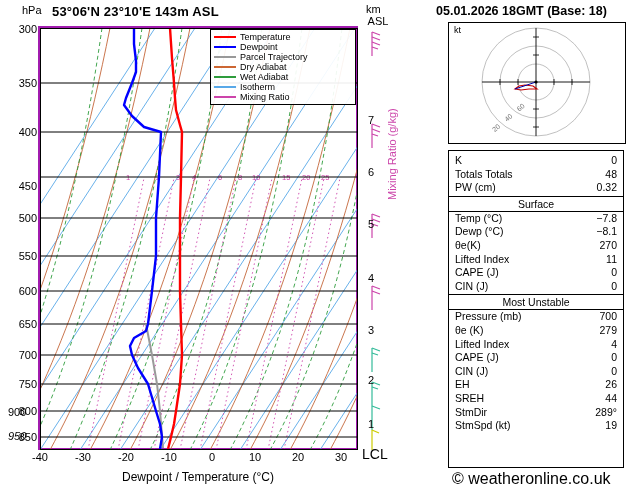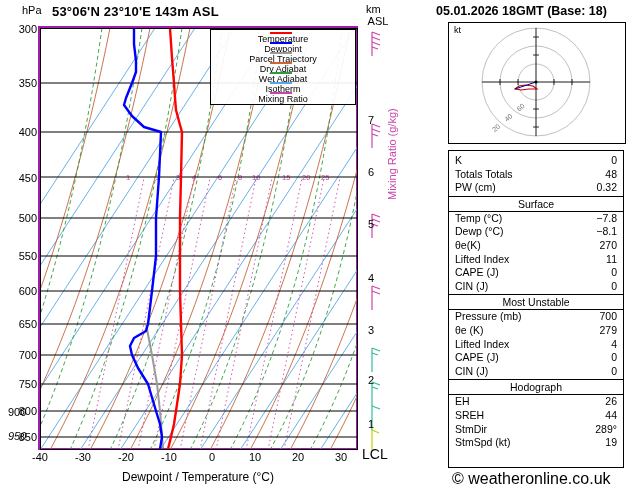--- a/index.html
+++ b/index.html
@@ -11,21 +11,21 @@
   #station-title{left:52px;top:4px;font-size:13px;color:#000;font-weight:bold;letter-spacing:0.2px;}
   #km-label{left:366px;top:3px;font-size:11px;color:#000;text-align:left;width:24px;}
   #asl-label{left:364px;top:15px;font-size:11px;color:#000;text-align:center;width:28px;}
   #plot{left:38px;top:26px;width:320px;height:424px;border:2px solid #a21caf;box-sizing:border-box;background:#fff;}
   #plot svg{display:block;}
   .ylab{position:absolute;right:100%;margin-right:3px;font-size:11px;color:#000;transform:translateY(-50%);white-space:nowrap;}
   .xlab{position:absolute;top:100%;margin-top:3px;font-size:11px;color:#000;transform:translateX(-50%);white-space:nowrap;}
   #xaxis-title{left:198px;top:470px;font-size:12px;color:#000;transform:translateX(-50%);}
   
   #legend{left:210px;top:29px;width:146px;border:1px solid #000;background:rgba(255,255,255,0.92);padding:2px 3px;box-sizing:border-box;}
-  .lgrow{display:flex;align-items:center;height:10px;margin:0;flex-direction:column;}
+  .lgrow{display:flex;align-items:center;height:10px;margin:0;}
   .lgline{width:22px;height:0;border-top-width:2px;border-top-style:solid;margin-right:4px;}
   .lgtxt{font-size:9px;color:#000;line-height:10px;}
   
   #mr-label{left:386px;top:200px;font-size:11px;color:#cc44aa;transform:rotate(-90deg);transform-origin:left top;white-space:nowrap;}
   
   .kmtick{position:absolute;font-size:11px;color:#000;transform:translateY(-50%);}
   #lcl-label{left:362px;top:446px;font-size:14px;color:#000;}
   #date-title{left:436px;top:4px;font-size:12.5px;font-weight:bold;color:#000;}
   #hodo-box{left:448px;top:22px;width:176px;height:120px;border:1px solid #000;background:#fff;}
   #kt-label{left:454px;top:25px;font-size:9px;color:#000;}
@@ -139,21 +139,21 @@
         <path d="M 120 421 L 122 409 L 120 396 L 116 383 L 108 356 L 98 340 L 92 327 L 90 318 L 94 310 L 106 303 L 108 296 L 112 263 L 116 228 L 116 190 L 119 149 L 121 104 L 104 99 L 92 88 L 84 77 L 86 70 L 92 55 L 96 44 L 96 33 L 94 16 L 94 0" stroke="#0000ff" stroke-width="2.4" fill="none" stroke-linejoin="round"></path>
 
         <path d="M 128 421 L 131 409 L 134 396 L 136 383 L 140 356 L 142 327 L 141 296 L 140 263 L 140 228 L 140 190 L 141 149 L 142 104 L 140 97 L 136 82 L 135 70 L 134 55 L 132 30 L 130 0" stroke="#ff0000" stroke-width="2.4" fill="none" stroke-linejoin="round"></path>
       </g>
       <rect x="0.5" y="0.5" width="317" height="421" fill="none" stroke="#000" stroke-width="1"></rect>
     </svg>
 
     <span class="ylab" style="top:1px">300</span>
     <span class="ylab" style="top:55px">350</span>
     <span class="ylab" style="top:104px">400</span>
-    <span class="ylab" style="top:150px">450</span>
+    <span class="ylab" style="top:158px">450</span>
     <span class="ylab" style="top:190px">500</span>
     <span class="ylab" style="top:228px">550</span>
     <span class="ylab" style="top:263px">600</span>
     <span class="ylab" style="top:296px">650</span>
     <span class="ylab" style="top:327px">700</span>
     <span class="ylab" style="top:356px">750</span>
     <span class="ylab" style="top:383px">800</span>
     <span class="ylab" style="top:409px">850</span>
 
     <span class="xlab" style="left:0px">-40</span>
@@ -343,21 +343,20 @@
   </div>
   <div class="trow">
     <span>CAPE (J)</span>
     <span>0</span>
   </div>
   <div class="trow">
     <span>CIN (J)</span>
     <span>0</span>
   </div>
 
-  <div class="tsec">Hodograph</div>
   <div class="trow">
     <span>EH</span>
     <span>26</span>
   </div>
   <div class="trow">
     <span>SREH</span>
     <span>44</span>
   </div>
   <div class="trow">
     <span>StmDir</span>

